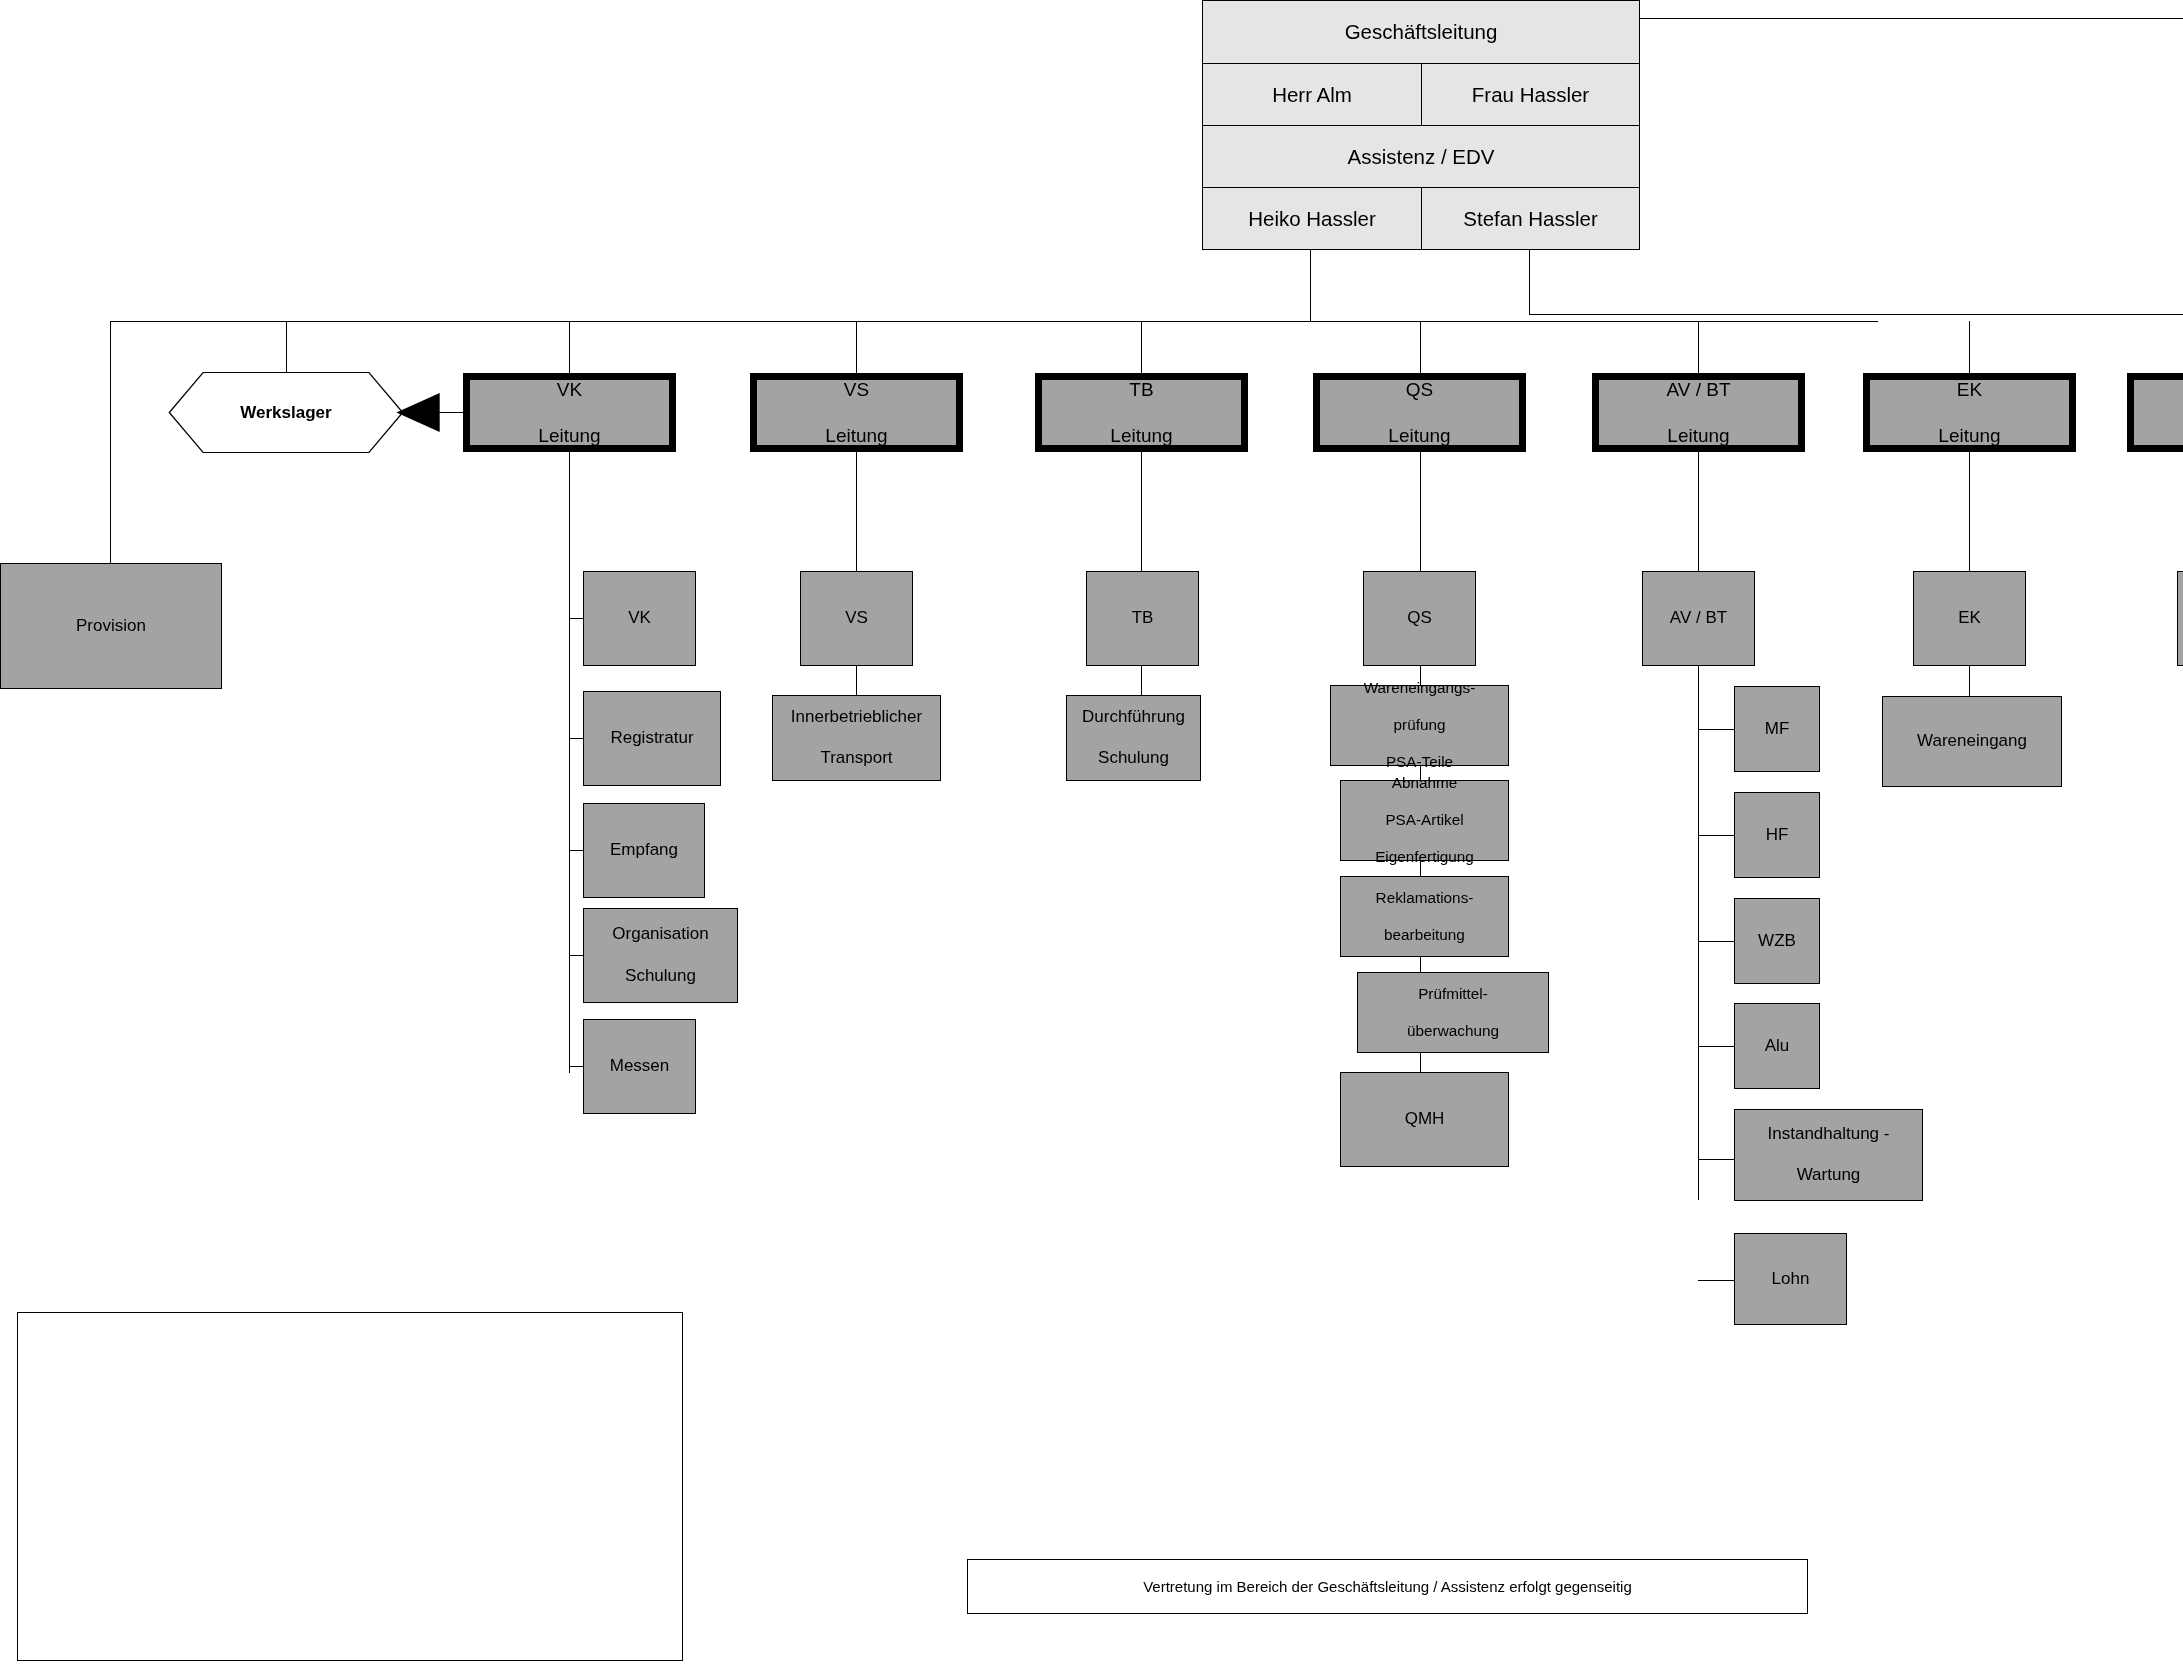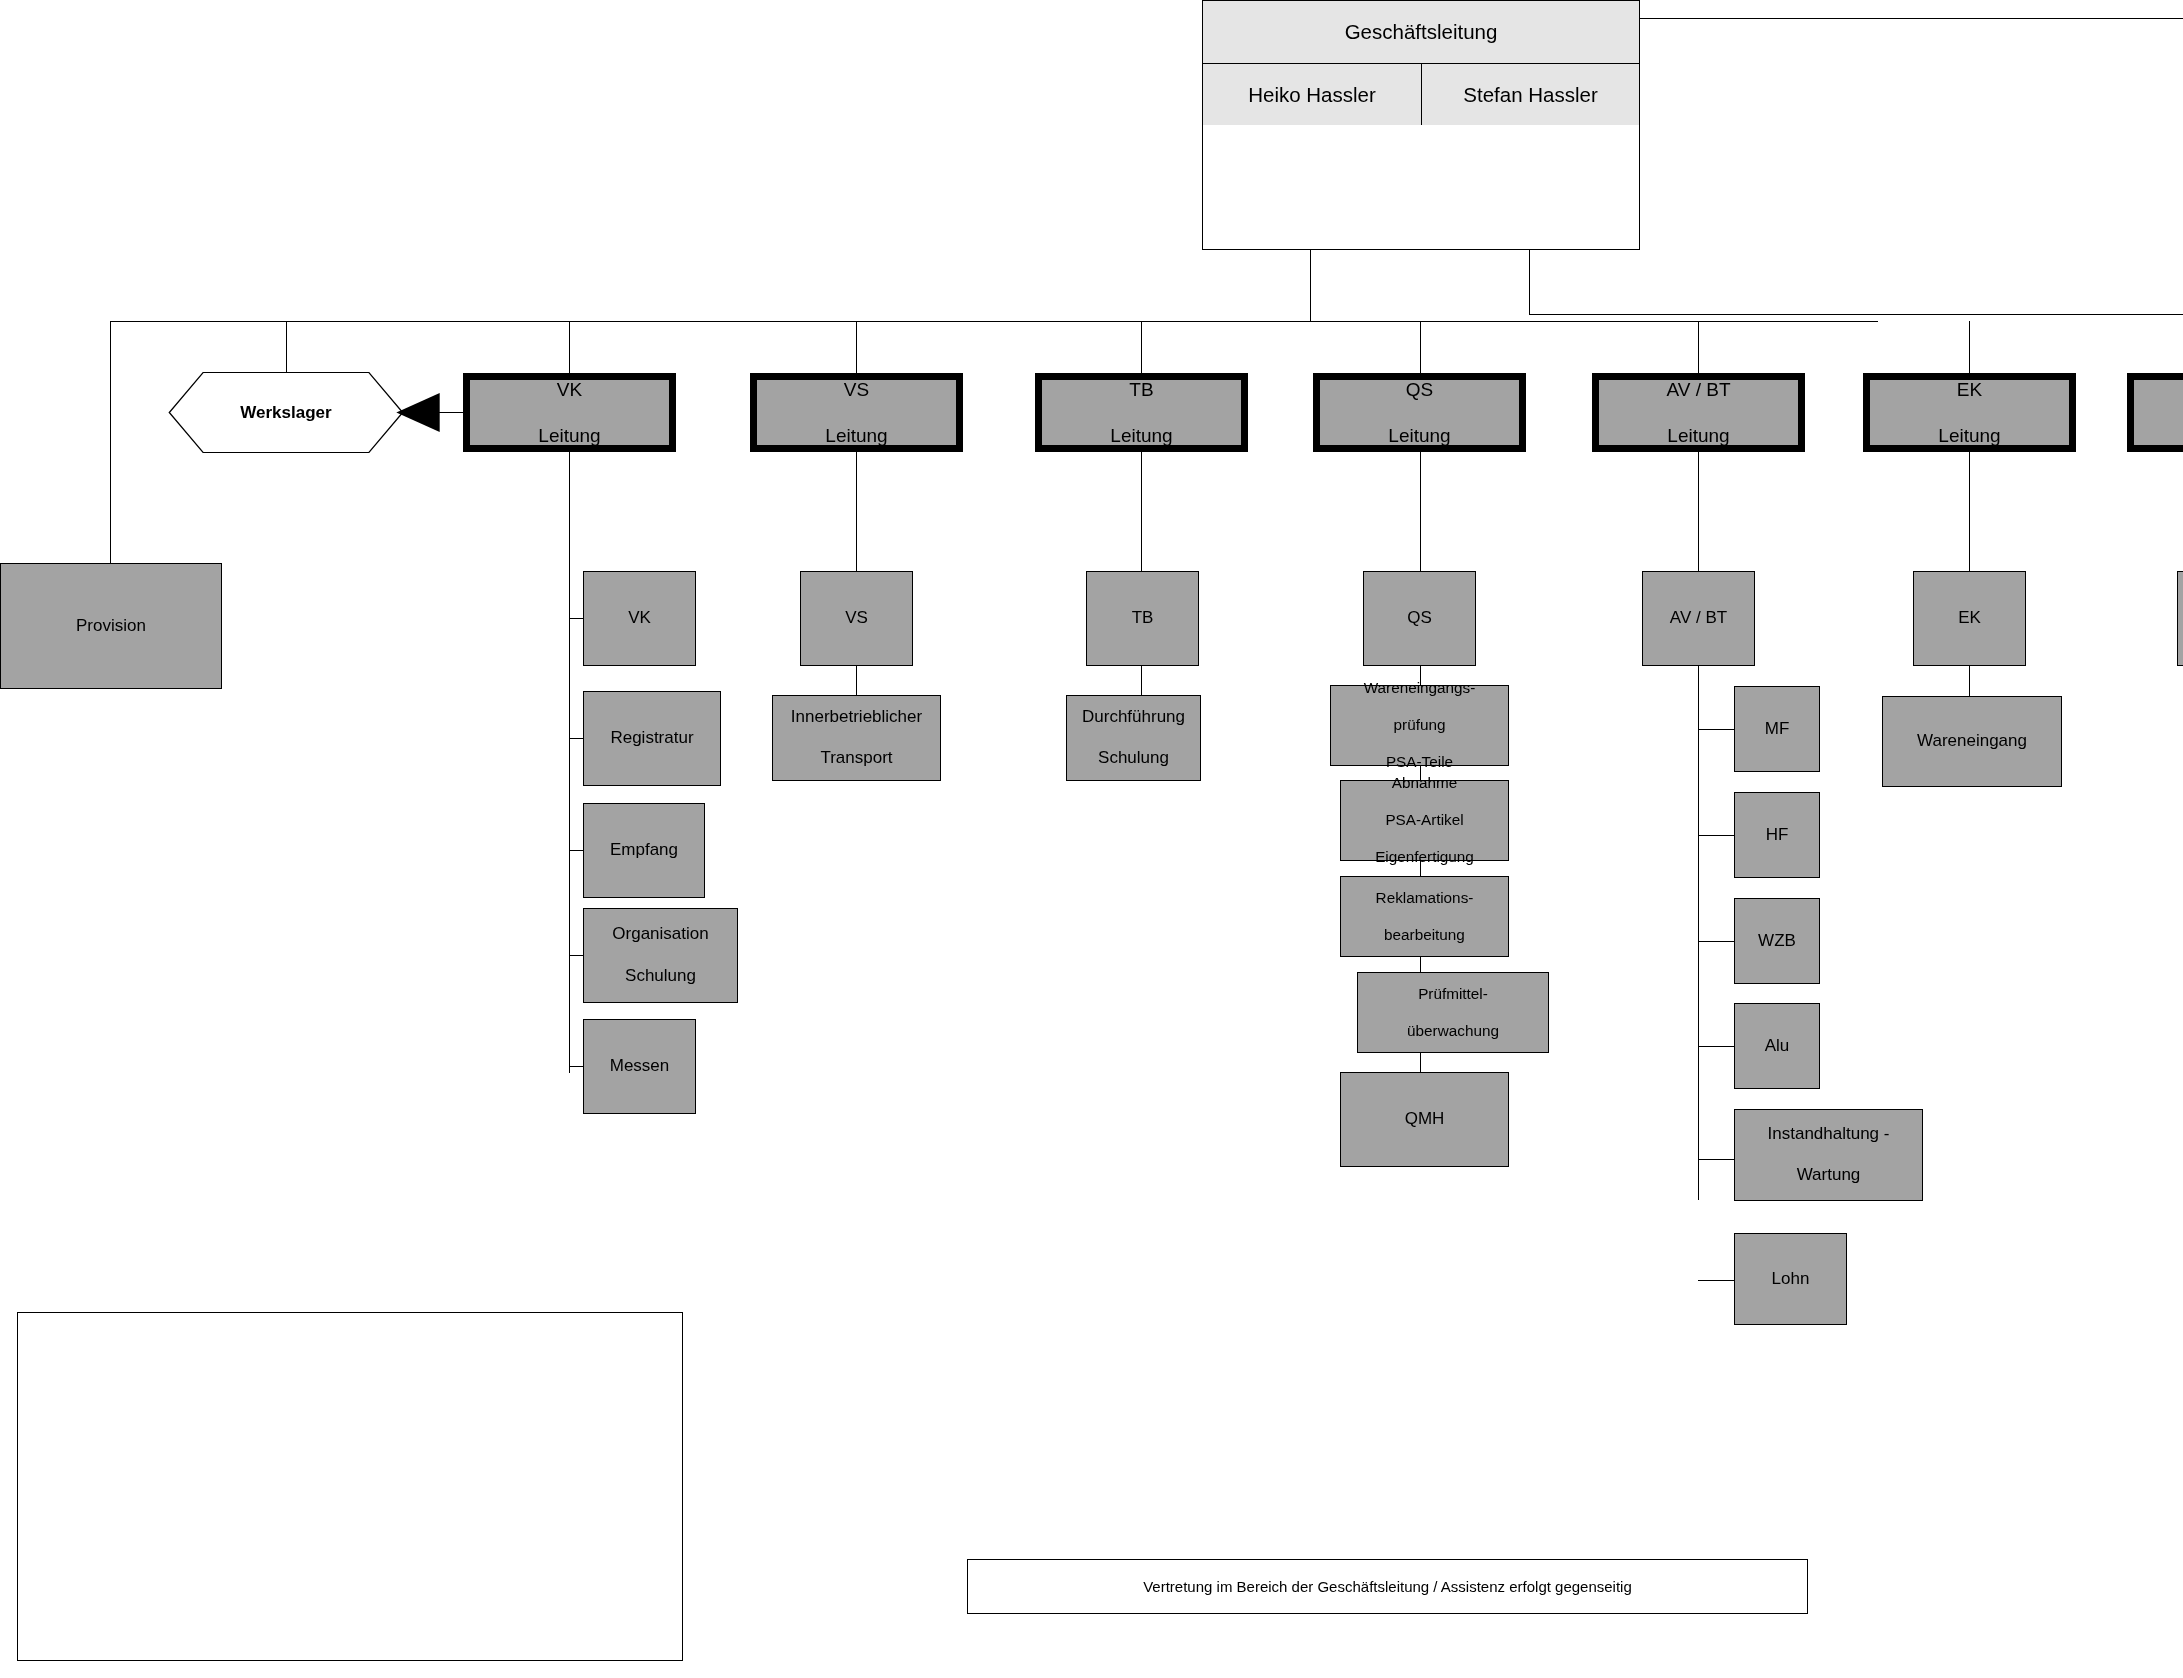--- a/index.html
+++ b/index.html
@@ -54,20 +54,27 @@
 </head>
 <body>
 
 <div id="stage">
 
   <div class="topbox" style="left:1202px;top:0px;width:438px;height:250px;">
     <div class="toprow" style="height:62px;">
       <div class="topcell fs-xl" style="width:100%;">Geschäftsleitung</div>
     </div>
     <div class="toprow divy" style="height:62px;">
+      <div class="topcell fs-xl" style="width:50%;">Herr Alm</div>
+      <div class="topcell fs-xl divx" style="width:50%;">Frau Hassler</div>
+    </div>
+    <div class="toprow divy" style="height:62px;">
+      <div class="topcell fs-xl" style="width:100%;">Assistenz / EDV</div>
+    </div>
+    <div class="toprow divy" style="height:62px;">
       <div class="topcell fs-xl" style="width:50%;">Heiko Hassler</div>
       <div class="topcell fs-xl divx" style="width:50%;">Stefan Hassler</div>
     </div>
   </div>
 
   <div class="h" style="left:1639px;top:17.5px;width:777px;"></div>
 
   <div class="v" style="left:1310px;top:250px;height:71px;"></div>
 
   <div class="v" style="left:1529px;top:250px;height:65px;"></div>

